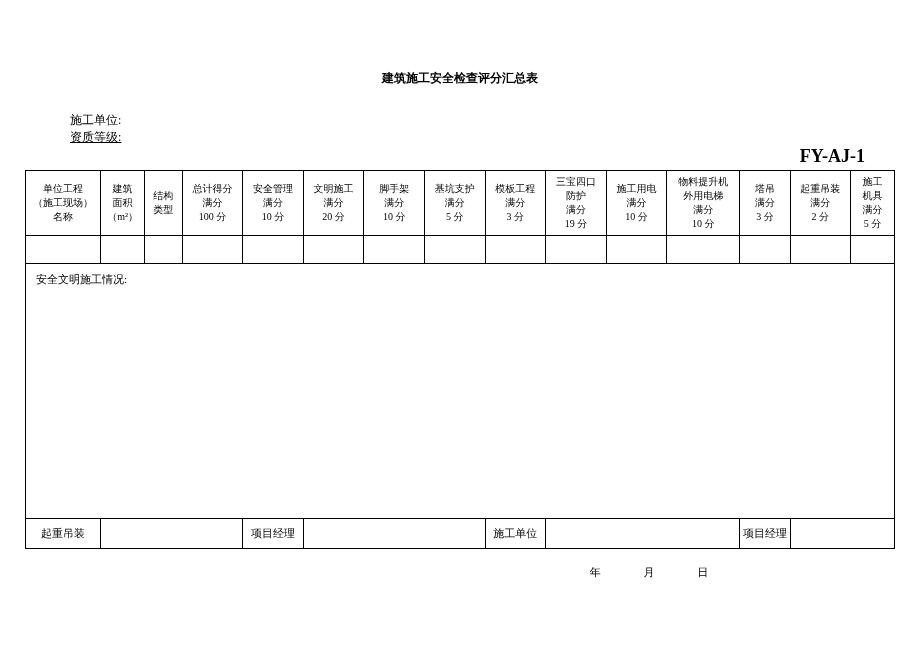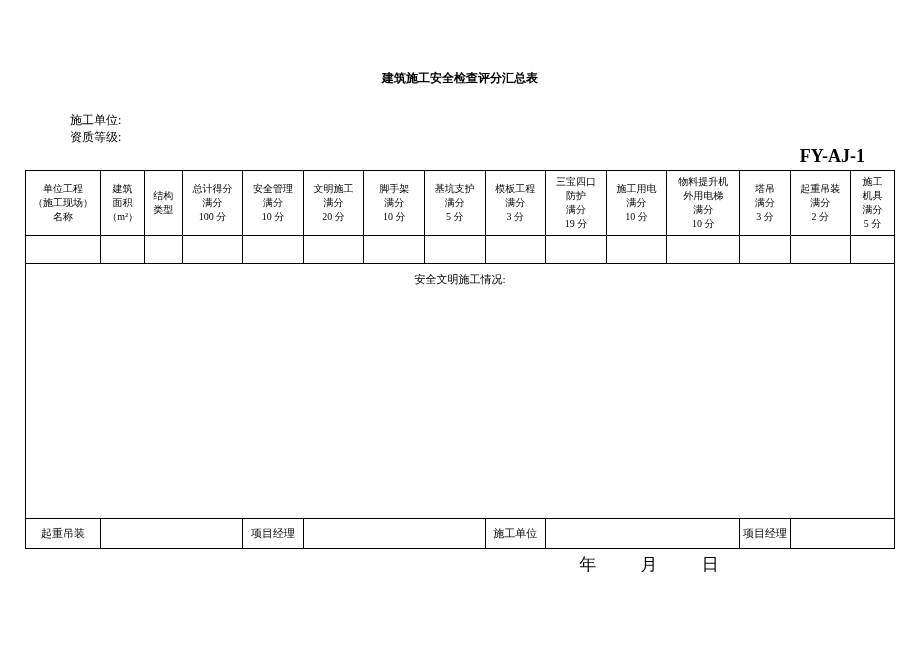--- a/index.html
+++ b/index.html
@@ -27,20 +27,21 @@
       margin-bottom: 3px;
       font-size: 12px;
       padding: 0 30px 0 45px;
       flex-direction: column;
     }
     .top-label-1 {
       width: 300px;
     }
     .top-label-2 {
       width: 310px;
+      text-decoration: underline;
     }
     .form-code {
       margin-left: auto;
       font-weight: bold;
       font-family: "Times New Roman", serif;
       font-size: 18px;
     }
     table {
       border-collapse: collapse;
       width: 100%;
@@ -56,34 +57,34 @@
       font-size: 10px;
     }
     .header-row td {
       height: 65px;
     }
     .empty-row td {
       height: 28px;
     }
     .big-cell {
       height: 255px;
-      text-align: center;
+      text-align: left;
       vertical-align: top;
       padding: 8px 10px;
       font-size: 11px;
     }
     .footer-row td {
       height: 30px;
       font-size: 11px;
     }
     .date-row {
       text-align: center;
-      margin-top: 4px;
+      margin-top: 16px;
       padding-left: 380px;
-      font-size: 17px;
+      font-size: 11px;
       letter-spacing: 2px;
     }
     .date-row span {
       margin: 0 18px;
     }
   </style>
 </head>
 <body>
 
 <div class="title">建筑施工安全检查评分汇总表</div>

